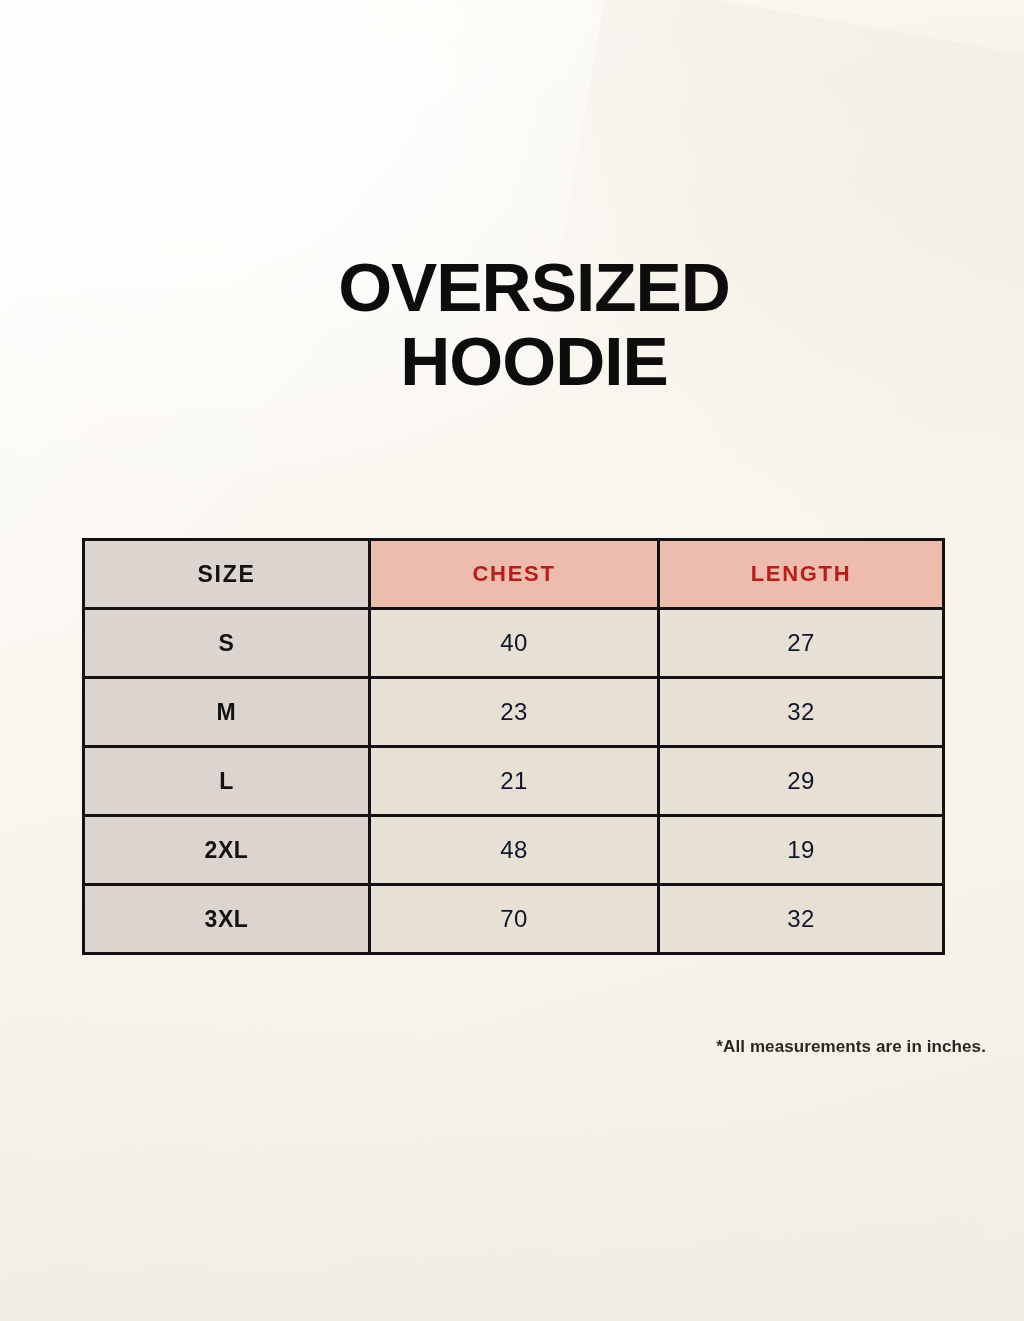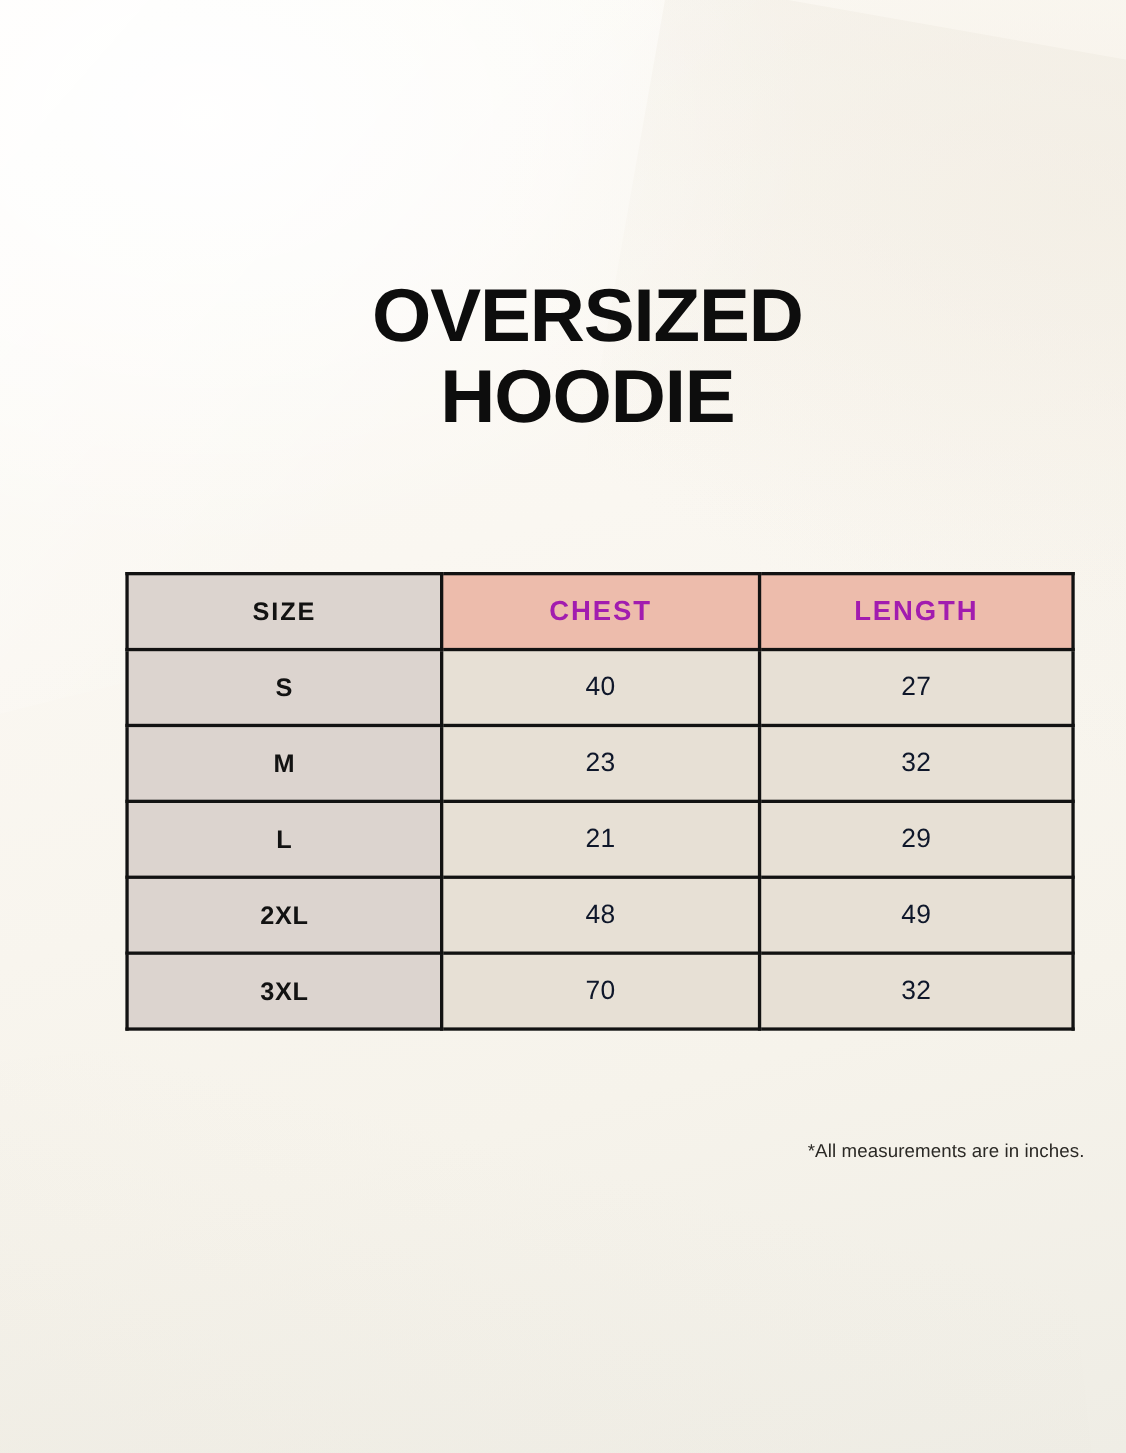--- a/index.html
+++ b/index.html
@@ -101,23 +101,22 @@
     font-size: 26px;
     letter-spacing: 1.6px;
     color: #111111;
     text-transform: uppercase;
   }
 
   
   .table-wrap {
     position: absolute;
     left: 82px;
-    top: 520px;
+    top: 538px;
     width: 772px;
-    margin-left: 32px;
   }
   table.size-chart {
     width: 860px;
     border-collapse: collapse;
     table-layout: fixed;
     border: 3px solid #121212;
   }
   table.size-chart col.c-size   { width: 286px; }
   table.size-chart col.c-chest  { width: 289px; }
   table.size-chart col.c-length { width: 285px; }
@@ -134,23 +133,23 @@
   th.hdr-size {
     background: #DCD4CF;
     color: #121212;
     font-weight: 700;
     font-size: 23px;
     letter-spacing: 1.7px;
     text-transform: uppercase;
   }
   th.hdr-meas {
     background: #EDBCAC;
-    color: #a21caf;
-    font-weight: 700;
-    font-size: 25px;
+    color: #b91c1c;
+    font-weight: 700;
+    font-size: 22px;
     letter-spacing: 1.7px;
     text-transform: uppercase;
   }
 
   td.cell-size {
     background: #DCD4CF;
     color: #121212;
     font-weight: 700;
     font-size: 23px;
     letter-spacing: 0.6px;
@@ -162,21 +161,21 @@
     font-size: 24px;
     letter-spacing: 0.4px;
   }
 
   
   .footnote {
     position: absolute;
     top: 1037px;
     right: 82px;
     font-size: 17px;
-    font-weight: 400;
+    font-weight: 700;
     letter-spacing: 0.1px;
     color: #2A2824;
     text-align: right;
   }
 </style>
 </head>
 <body>
 
 <div id="page">
   <div id="wash-a"></div>
@@ -218,21 +217,21 @@
           <td class="cell-meas">32</td>
         </tr>
         <tr>
           <td class="cell-size">L</td>
           <td class="cell-meas">21</td>
           <td class="cell-meas">29</td>
         </tr>
         <tr>
           <td class="cell-size">2XL</td>
           <td class="cell-meas">48</td>
-          <td class="cell-meas">49</td>
+          <td class="cell-meas">19</td>
         </tr>
         <tr>
           <td class="cell-size">3XL</td>
           <td class="cell-meas">70</td>
           <td class="cell-meas">32</td>
         </tr>
       </tbody>
     </table>
   </div>
 

